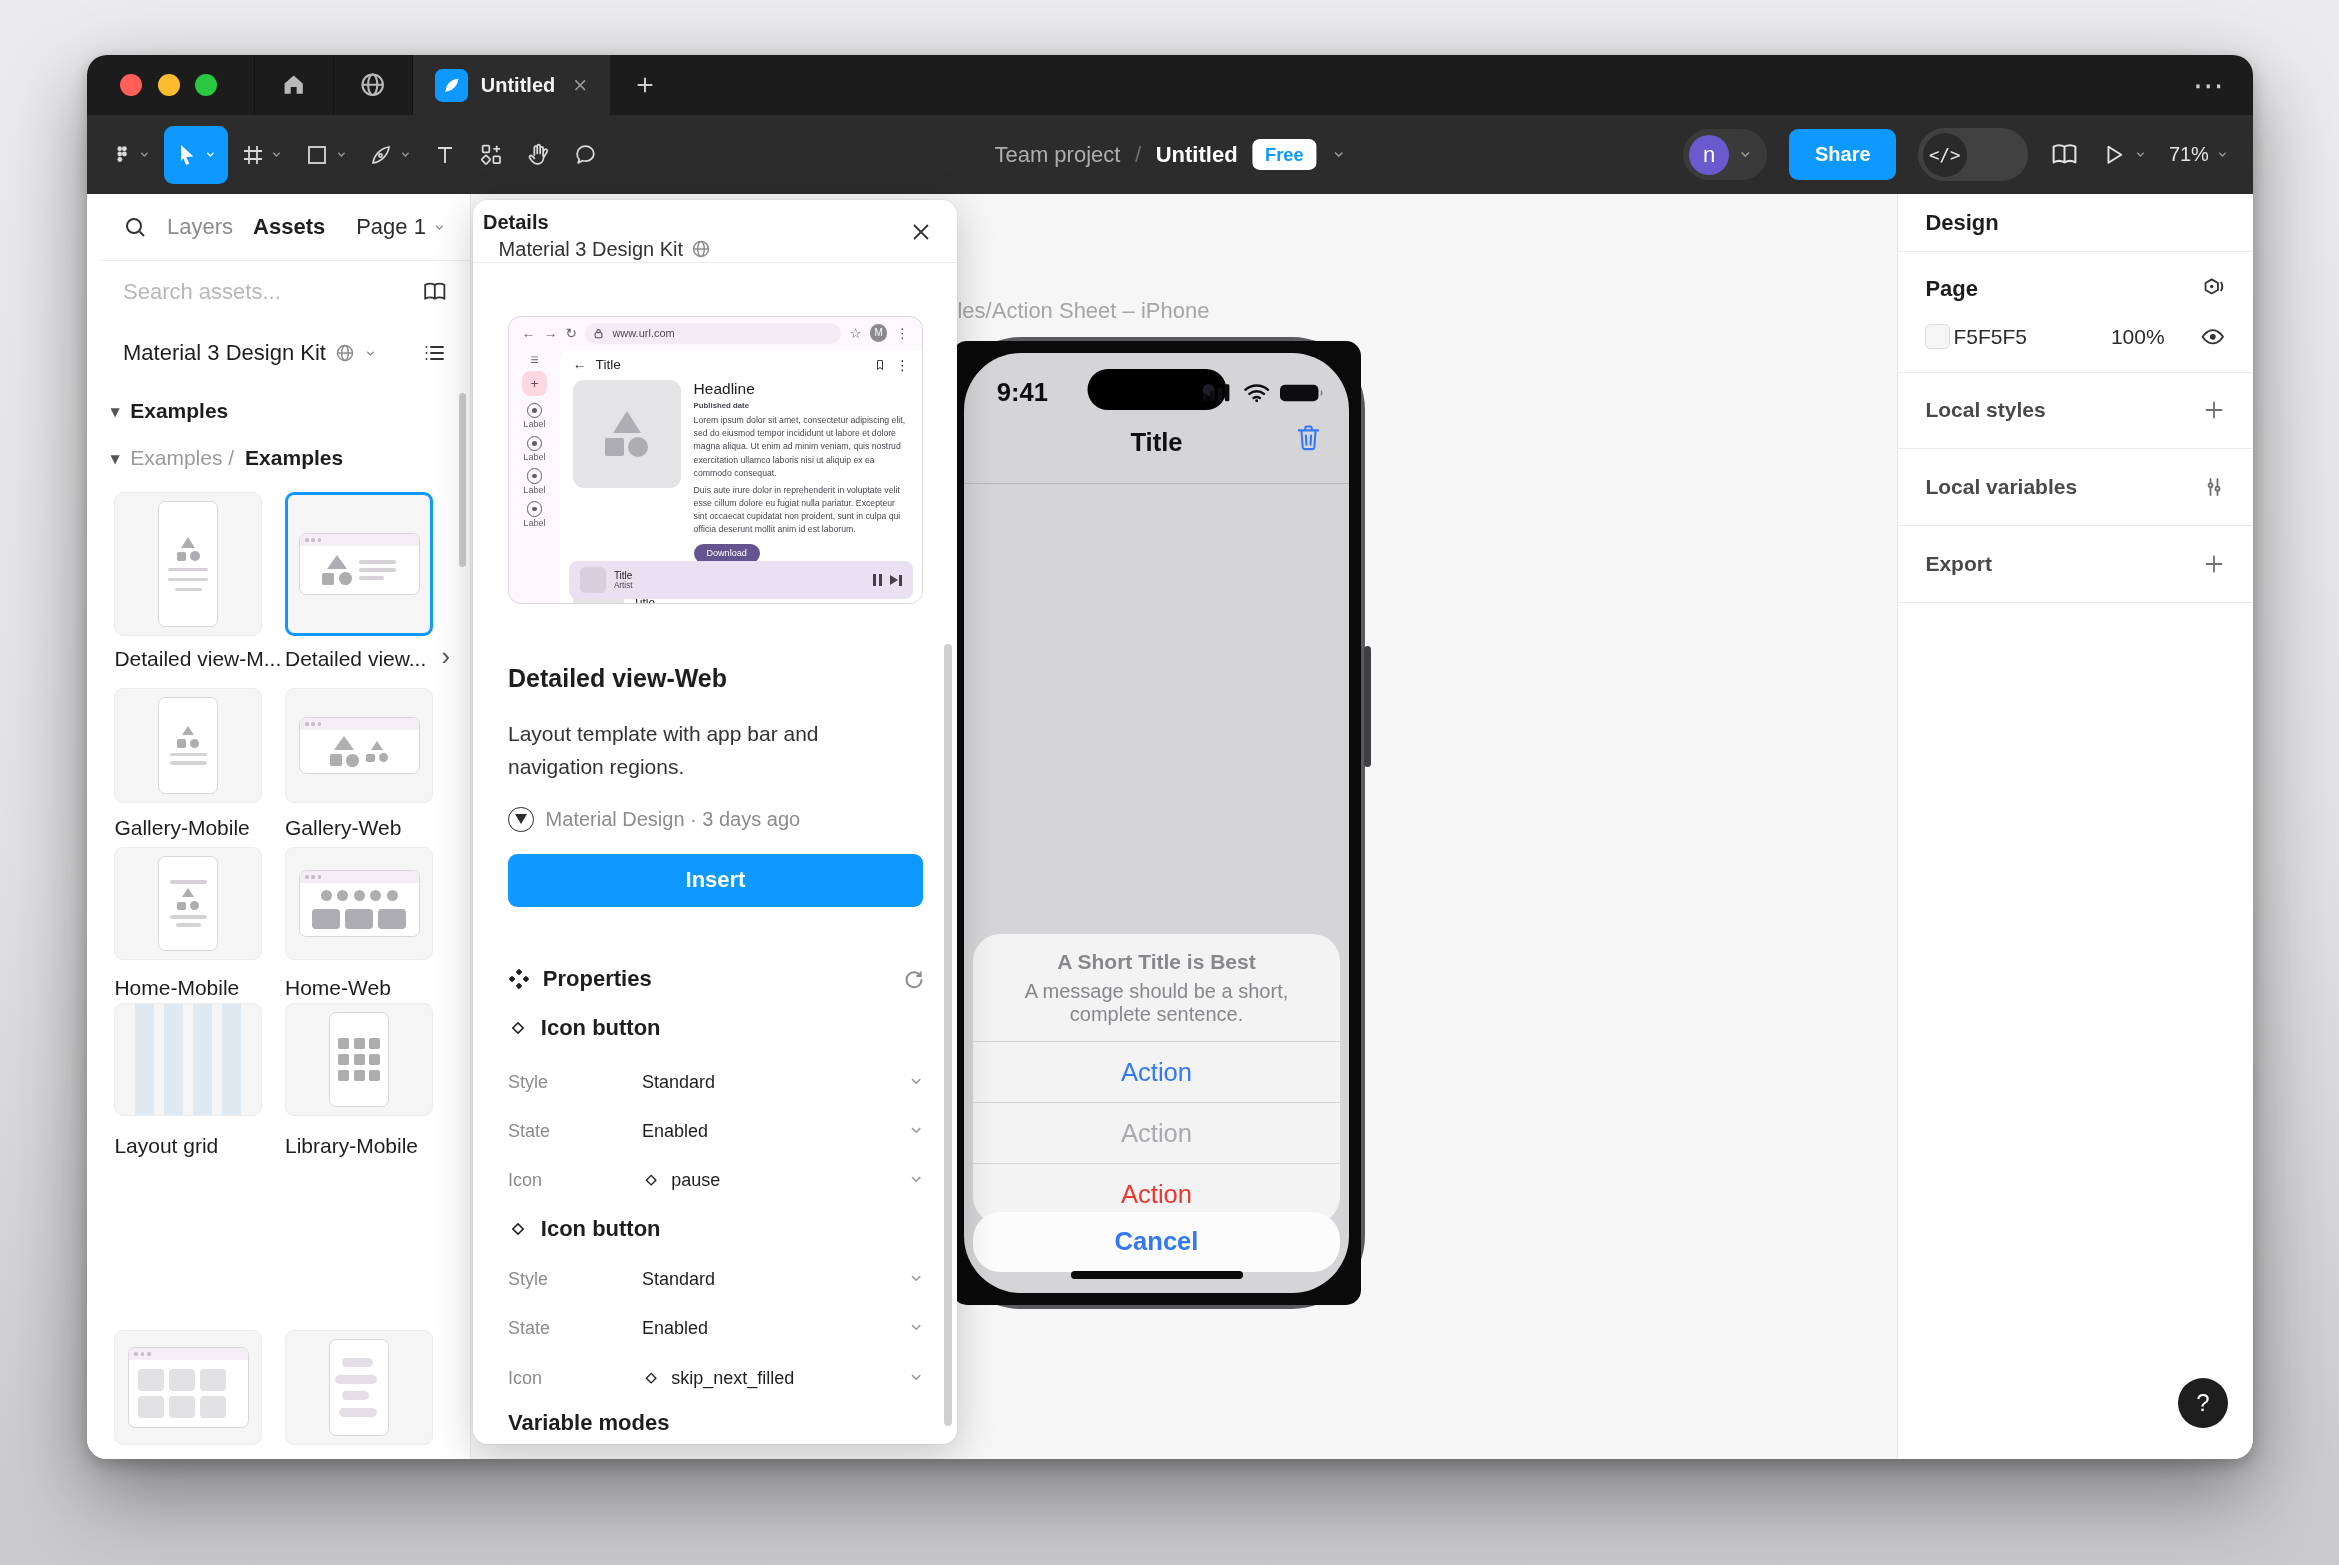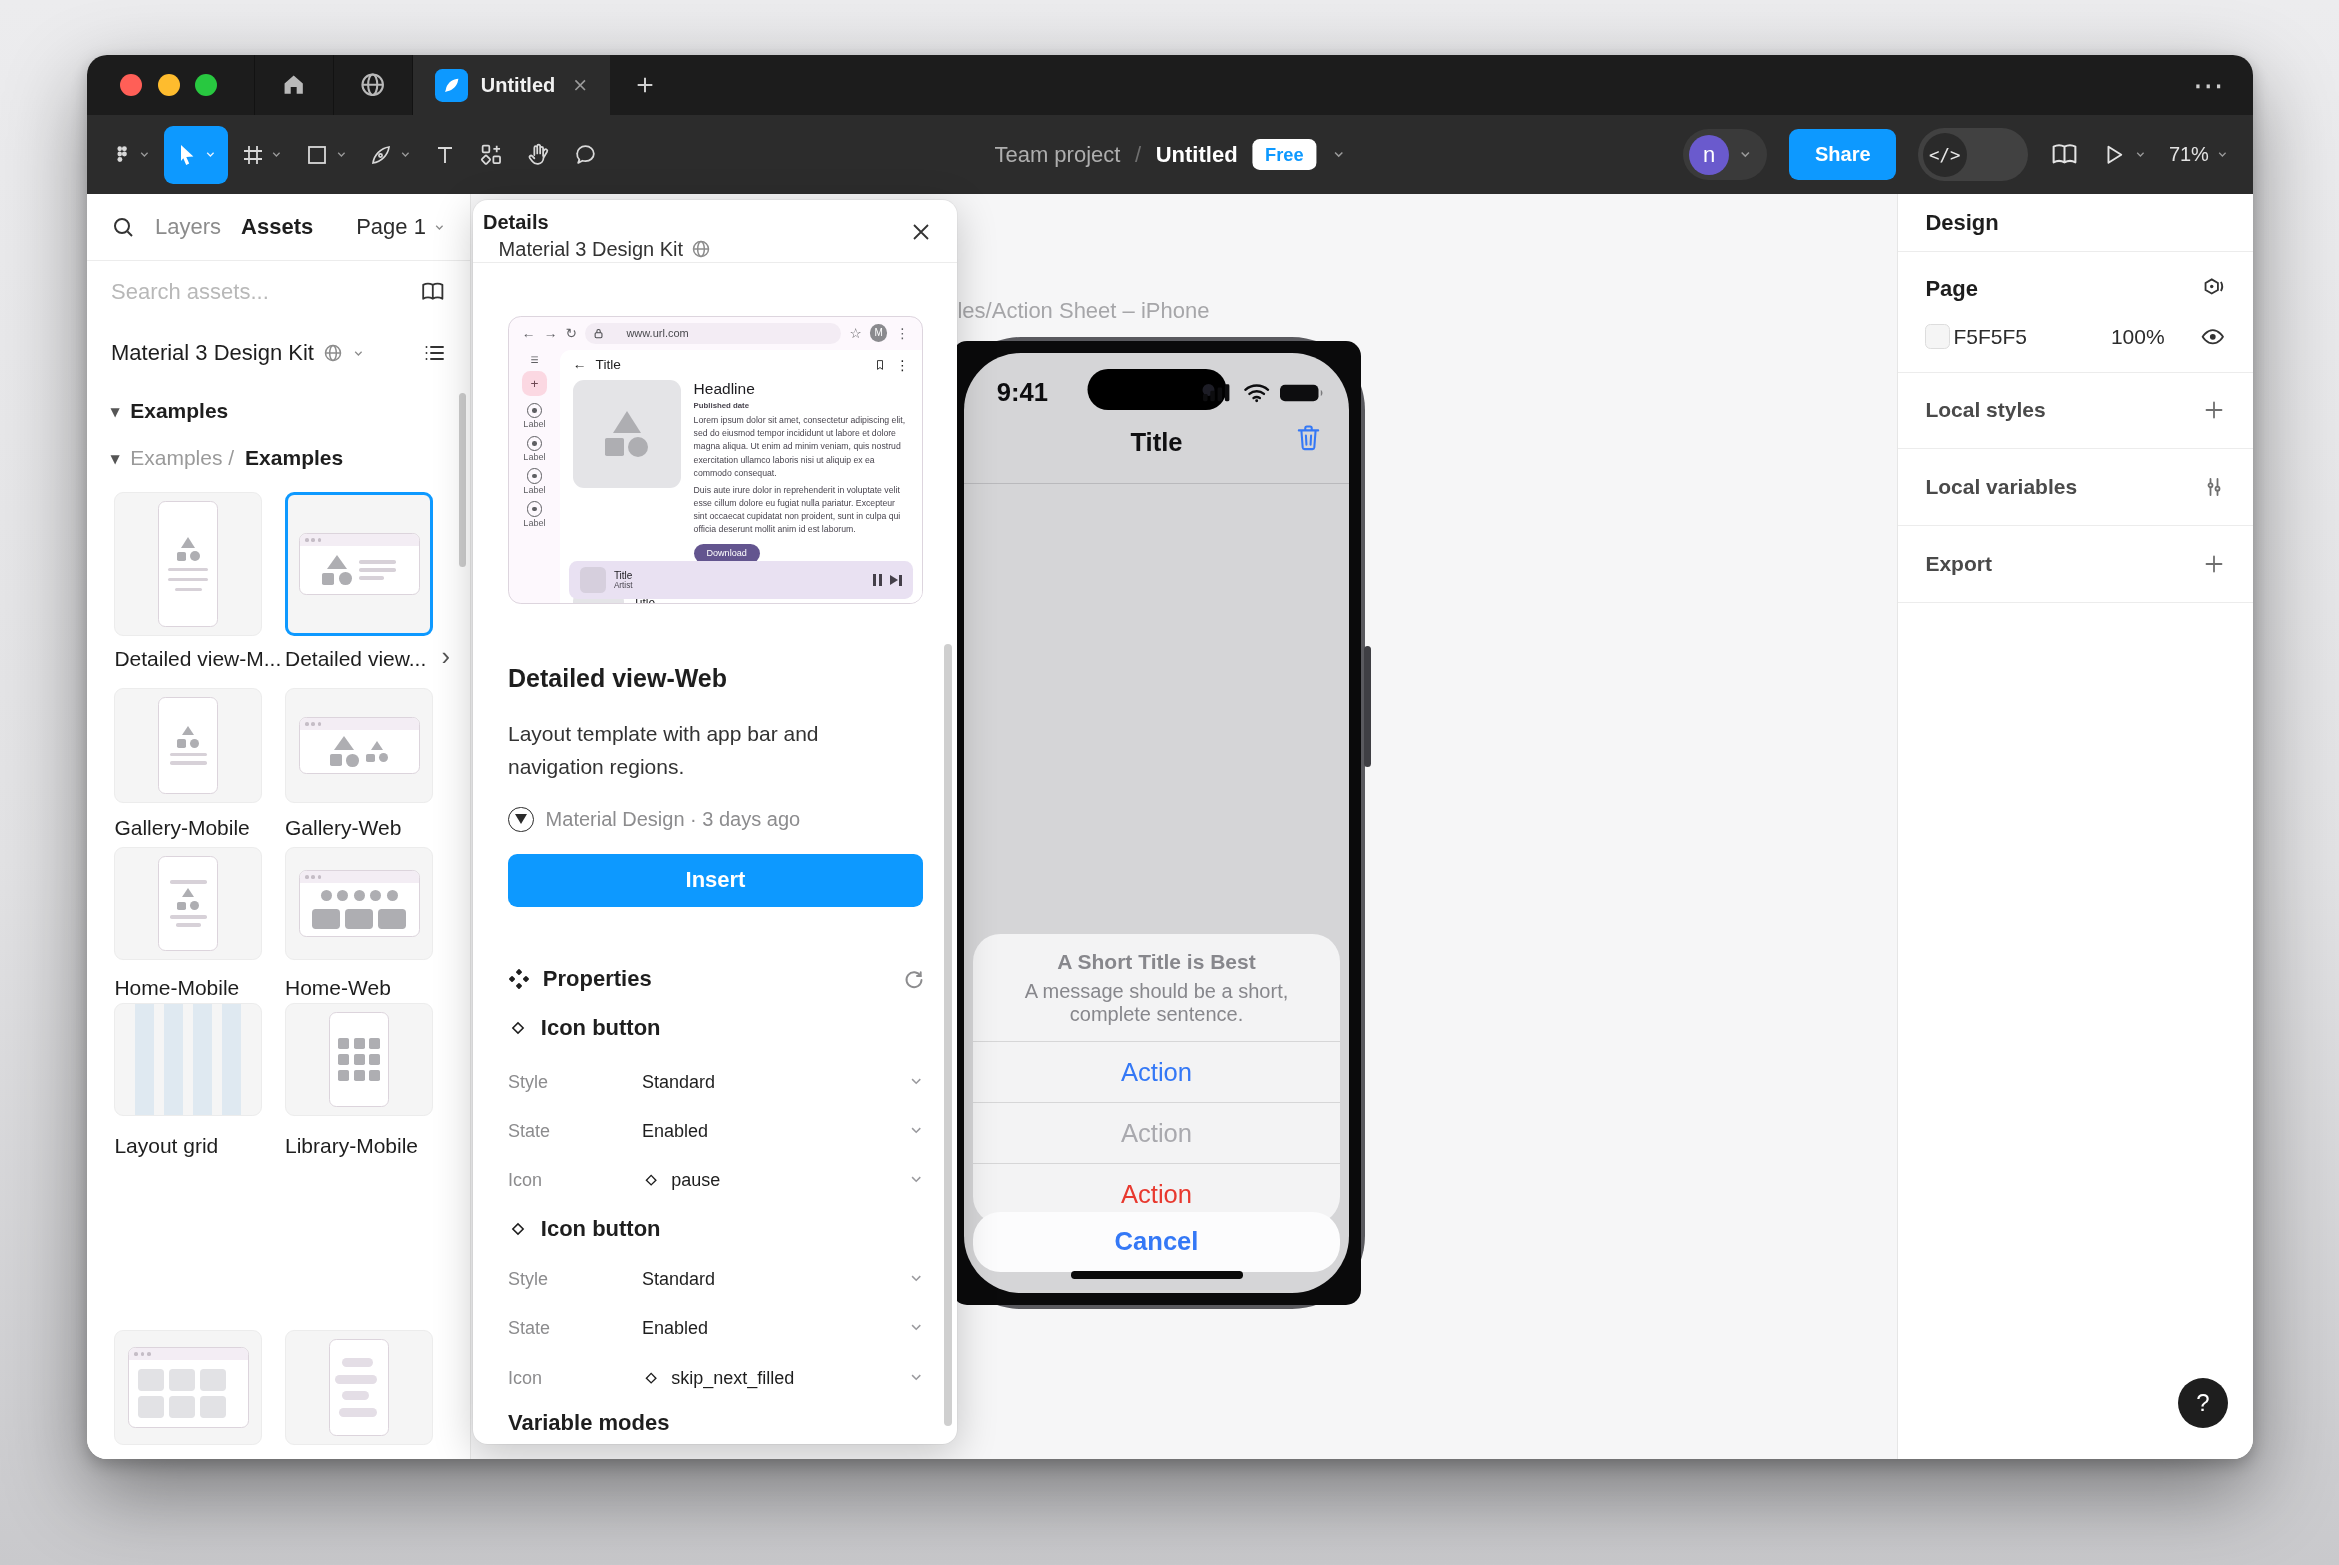--- a/index.html
+++ b/index.html
@@ -46,21 +46,21 @@
   .avatar { width:40px; height:40px; border-radius:50%; background:#6a5acd; color:#fff; font-size:22px; display:flex; align-items:center; justify-content:center; }
   .sharebtn { background:#0d99ff; color:#fff; font-size:20px; font-weight:600; border-radius:9.1px; height:51px; padding:0 25.6px; display:flex; align-items:center; border:none; }
   .devtoggle { width:110px; height:53px; border-radius:26.5px; background:#414141; display:flex; align-items:center; padding:4.6px; }
   .devknob { width:44px; height:44px; border-radius:50%; background:#2a2a2a; color:#e8e8e8; display:flex; align-items:center; justify-content:center; font-family:"DejaVu Sans Mono", monospace; font-size:17.4px; }
   .zoomctl { display:flex; align-items:center; gap:7.3px; color:#e3e3e3; font-size:20px; }
 
   
   .content { position:absolute; left:0; top:139px; right:0; bottom:0; }
 
   
-  .lsb { position:absolute; left:0; top:0; bottom:0; width:384px; background:#fff; border-right:0.9px solid #e6e6e6; overflow:hidden; }
+  .lsb { position:absolute; left:0; top:0; bottom:0; width:384px; background:#fff; border-right:0.9px solid #e6e6e6; overflow:hidden;padding-left:12px; }
   .lsb-head { height:67px; display:flex; align-items:center; gap:20px; padding:0 24px; border-bottom:0.9px solid #ececec; }
   .lsb-head .t { font-size:22px; }
   .tab-gray { color:#8c8c8c; } .tab-active { color:#1e1e1e; font-weight:700; }
   .pagesel { margin-left:auto; display:flex; align-items:center; gap:7.3px; font-size:22px; color:#2c2c2c; }
   .lsb-search { height:62px; display:flex; align-items:center; padding:0 24px; gap:11px; }
   .lsb-search input { flex:1; border:none; outline:none; font-size:22px; color:#333; font-family:"Liberation Sans",sans-serif; }
   .lsb-search input::placeholder { color:#b8b8b8; }
   .lsb-kit { height:60px; display:flex; align-items:center; gap:9.1px; padding:0 24px; font-size:22px; }
   .lsb-kit .spacer{flex:1;}
   .sect { position:absolute; left:24px; display:flex; align-items:center; gap:11px; font-size:21px; font-weight:600; }
@@ -119,21 +119,21 @@
   
   .dpanel { position:absolute; left:386px; top:5.5px; width:484px; height:1244px; background:#fff; border-radius:14.6px; box-shadow:0 9.1px 42px rgba(0,0,0,.20), 0 0 0 0.9px rgba(0,0,0,.04); z-index:10; }
   .dp-title { position:absolute; left:10px; top:11px; font-size:20px; font-weight:700; }
   .dp-sub { position:absolute; left:25.6px; top:38px; display:flex; align-items:center; gap:8.2px; font-size:20px; color:#333; }
   .dp-close { position:absolute; right:24px; top:20px; color:#333; }
   .dp-hdiv { position:absolute; left:0; right:0; top:62px; height:0.9px; background:#ececec; }
   .dp-scroll { position:absolute; right:4.6px; top:444px; width:8.2px; height:782px; border-radius:4.6px; background:#cfcfcf; }
 
   .dp-preview { position:absolute; left:35px; top:116px; width:415px; height:288px; border:0.9px solid #ddd5de; border-radius:12.8px; background:#fdf8fd; overflow:hidden; }
   .bv-chrome { height:33px; display:flex; align-items:center; gap:8.2px; padding:0 12.8px; font-size:13.7px; color:#5f5f63; }
-  .bv-url { flex:1; height:21px; background:#f3ecf4; border-radius:11px; display:flex; align-items:center; gap:23px; padding:0 9.1px; font-size:11px; color:#4a4a4e; }
+  .bv-url { flex:1; height:21px; background:#f3ecf4; border-radius:11px; display:flex; align-items:center; gap:9px; padding:0 9.1px; font-size:11px; color:#4a4a4e; }
   .bv-avatar { width:17.4px; height:17.4px; border-radius:50%; background:#8a8a8e; color:#fff; font-size:10px; display:flex; align-items:center; justify-content:center; }
   .bv-body { display:flex; height:255px; }
   .bv-rail { width:51px; display:flex; flex-direction:column; align-items:center; gap:6.4px; padding-top:5.5px; font-size:9.1px; color:#5f5f63; }
   .bv-fab { width:25px; height:25px; border-radius:8.2px; background:#fbd8e2; color:#6d4752; display:flex; align-items:center; justify-content:center; font-size:13.7px; }
   .bv-ri { display:flex; flex-direction:column; align-items:center; gap:0.9px; }
   .bv-ri b { width:15.5px; height:15.5px; border:1.3px solid #5f5f63; border-radius:50%; display:flex; align-items:center; justify-content:center; }
   .bv-ri b i { width:4.6px; height:4.6px; background:#5f5f63; border-radius:50%; }
   .bv-main { flex:1; background:#fff; border-top-left-radius:11px; padding:7.3px 12.8px; position:relative; }
   .bv-appbar { display:flex; align-items:center; gap:9.1px; font-size:13.7px; color:#222; }
   .bv-appbar .sp { flex:1; }

